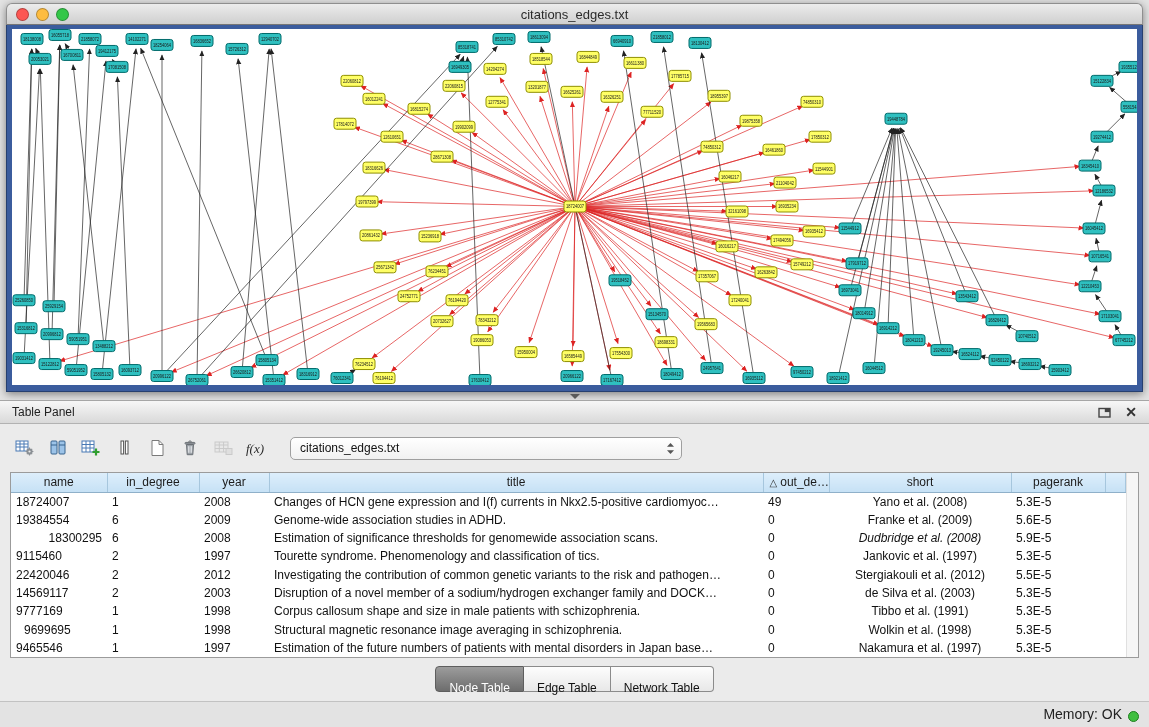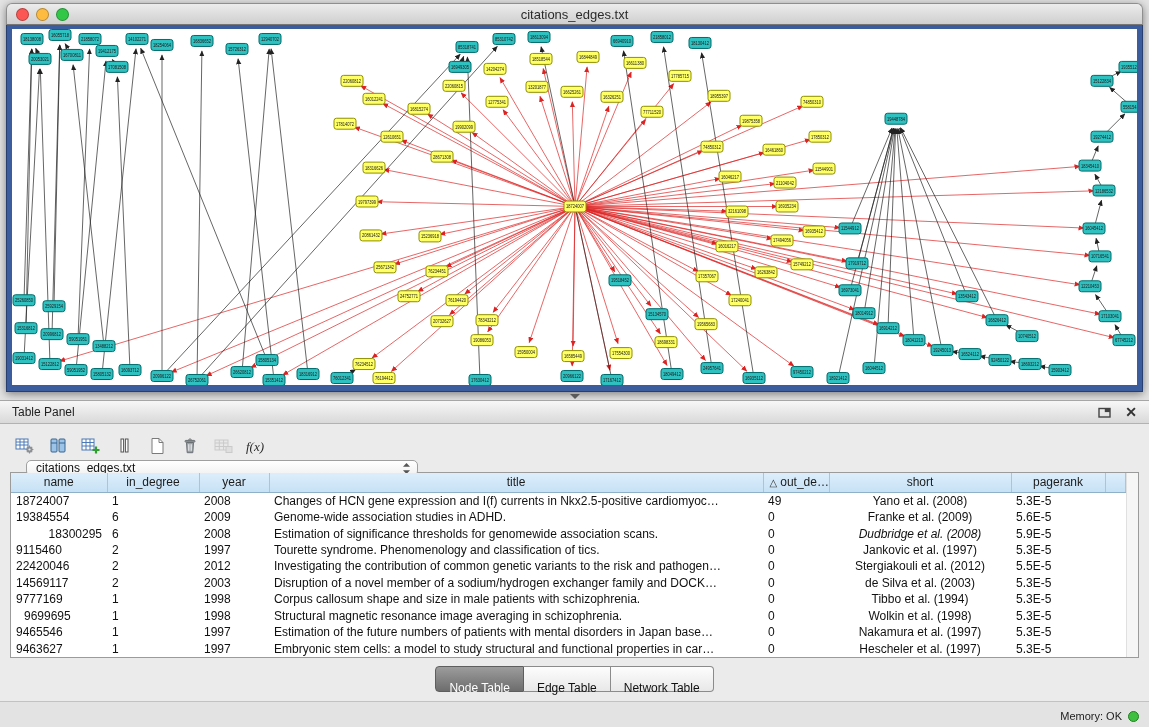--- a/index.html
+++ b/index.html
@@ -33,21 +33,21 @@
   .table-panel{ position:absolute; left:0; top:400px; width:1149px; height:302px;
     background:#ebebeb; border-top:1px solid #a6a6a6; border-bottom:1px solid #c2c2c2; }
   .panel-titlebar{ height:23px; background:linear-gradient(#f7f7f7,#d9d9d9);
     border-bottom:1px solid #b2b2b2; display:flex; align-items:center; padding:0 12px;
     font-size:12px; color:#222; }
   .panel-actions{ margin-left:auto; display:flex; align-items:center; gap:14px; }
   .panel-actions .act{ background:none; border:none; padding:0; cursor:default; display:flex; align-items:center; }
   .close-x{ font-size:14px; font-weight:bold; color:#333; line-height:1; }
 
   .panel-body{ padding:8px 10px 0 10px; }
-  .toolbar{ display:flex; height:32px;flex-direction:column; }
+  .toolbar{ display:flex; align-items:center; height:32px; }
   .tb-btn{ width:30px; height:28px; border:none; background:transparent; padding:0; margin-right:3px;
     display:flex; align-items:center; justify-content:center; }
   .tb-btn.disabled{ opacity:.55; }
   .combo{ margin-left:16px; width:392px; height:23px; background:linear-gradient(#ffffff,#f1f1f1);
     border:1px solid #9f9f9f; border-radius:5px; display:flex; align-items:center;
     padding:0 6px 0 9px; font-size:12px; color:#111; }
   .combo-arrows{ margin-left:auto; display:flex; }
 
   .table-wrap{ margin-top:8px; border:1px solid #9b9b9b; background:#fff; height:186px;
     overflow:hidden; display:flex; }
@@ -61,21 +61,21 @@
 
   .tabs{ display:flex; justify-content:center; margin-top:8px; }
   .seg{ height:21px; padding:12px 13px; font-size:12px; border:1px solid #8b8b8b; border-left:none;
     background:linear-gradient(#fdfdfd,#e8e8e8); color:#111; line-height:19px; }
   .seg:first-child{ border-left:1px solid #8b8b8b; border-radius:4px 0 0 4px; }
   .seg:last-child{ border-radius:0 4px 4px 0; }
   .seg.active{ background:linear-gradient(#9c9c9c,#6d6d6d); color:#fff; border-color:#5e5e5e; }
 
   
   .statusbar{ position:absolute; right:10px; bottom:5px; display:flex; align-items:flex-end; gap:6px;
-    font-size:11px; color:#222; }
+    font-size:14px; color:#222; }
   .mem-dot{ width:11px; height:11px; border-radius:50%; border:1px solid #1e7f1e; }
 </style>
 </head>
 <body>
 
 <div class="net-window">
   <div class="titlebar">
     <span class="traffic">
         <span class="light" style="background: rgb(252, 87, 83);"></span>
         <span class="light" style="background: rgb(253, 188, 64);"></span>
@@ -925,21 +925,21 @@
               <td style="text-align: center;">de Silva et al. (2003)</td>
               <td style="text-align: left;">5.3E-5</td>
               <td style="text-align: left;"></td>
             </tr>
             <tr>
               <td style="text-align: left;">9777169</td>
               <td style="text-align: left;">1</td>
               <td style="text-align: left;">1998</td>
               <td style="text-align: left;">Corpus callosum shape and size in male patients with schizophrenia.</td>
               <td style="text-align: left;">0</td>
-              <td style="text-align: center;">Tibbo et al. (1994)</td>
+              <td style="text-align: center;">Tibbo et al. (1991)</td>
               <td style="text-align: left;">5.3E-5</td>
               <td style="text-align: left;"></td>
             </tr>
             <tr>
               <td style="text-align: left; padding-left: 13px;">9699695</td>
               <td style="text-align: left;">1</td>
               <td style="text-align: left;">1998</td>
               <td style="text-align: left;">Structural magnetic resonance image averaging in schizophrenia.</td>
               <td style="text-align: left;">0</td>
               <td style="text-align: center;">Wolkin et al. (1998)</td>
@@ -949,30 +949,20 @@
             <tr>
               <td style="text-align: left;">9465546</td>
               <td style="text-align: left;">1</td>
               <td style="text-align: left;">1997</td>
               <td style="text-align: left;">Estimation of the future numbers of patients with mental disorders in Japan base…</td>
               <td style="text-align: left;">0</td>
               <td style="text-align: center;">Nakamura et al. (1997)</td>
               <td style="text-align: left;">5.3E-5</td>
               <td style="text-align: left;"></td>
             </tr>
-            <tr>
-              <td style="text-align: left;">9463627</td>
-              <td style="text-align: left;">1</td>
-              <td style="text-align: left;">1997</td>
-              <td style="text-align: left;">Embryonic stem cells: a model to study structural and functional properties in car…</td>
-              <td style="text-align: left;">0</td>
-              <td style="text-align: center;">Hescheler et al. (1997)</td>
-              <td style="text-align: left;">5.3E-5</td>
-              <td style="text-align: left;"></td>
-            </tr>
           </tbody>
       </table>
       <div class="scroll-track"></div>
     </div>
 
     <div class="tabs">
         <button class="seg active">Node Table</button>
         <button class="seg">Edge Table</button>
         <button class="seg">Network Table</button>
       </div>

